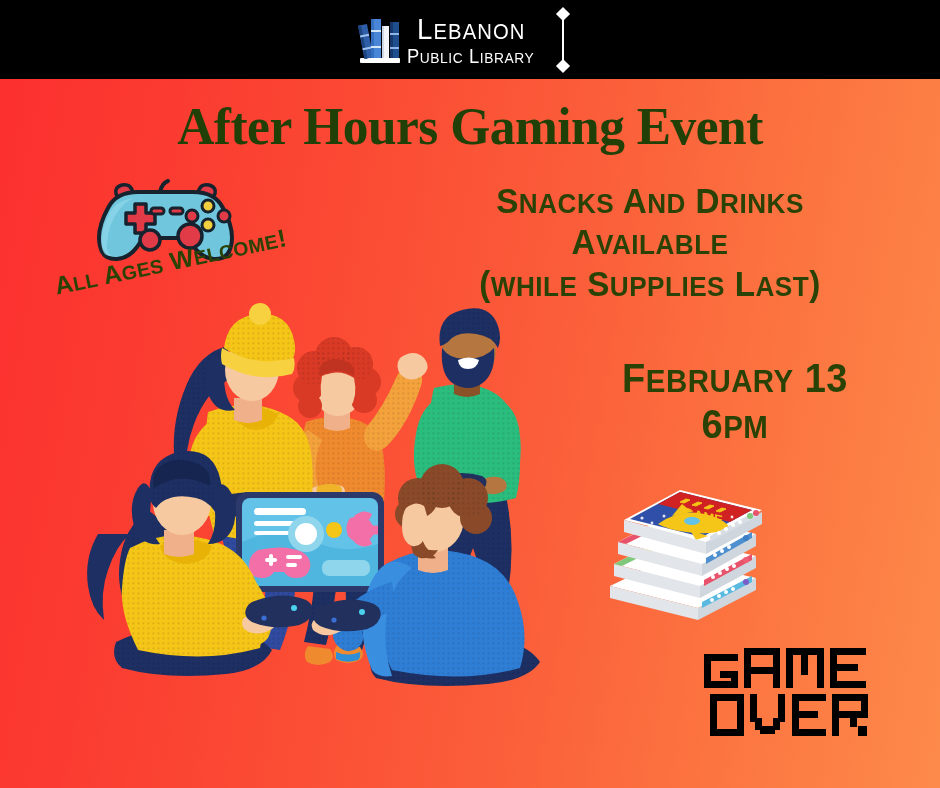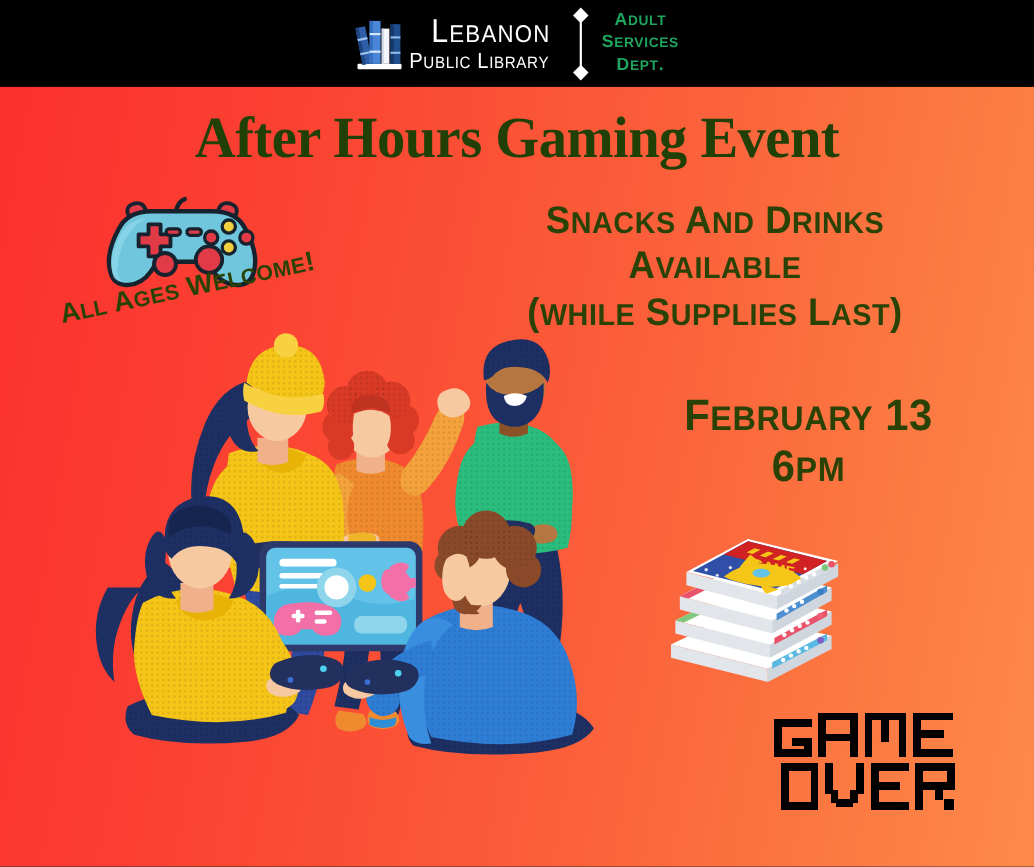--- a/index.html
+++ b/index.html
@@ -31,21 +31,21 @@
   }
   .logo-group {
     display: flex;
     align-items: center;
     gap: 0px;
   }
   .books-icon { width: 44px; height: 52px; display: block; }
   .logo-words {
     display: flex;
     flex-direction: column;
-    align-items: flex-end;
+    align-items: center;
     margin-left: 5px;
     line-height: 1;
   }
   .logo-lebanon {
     color: #ffffff;
     font-family: "Liberation Sans Narrow", "Liberation Sans", sans-serif;
     font-size: 30px;
     font-weight: 400;
     letter-spacing: 1.2px;
     transform: scaleX(0.92);
@@ -216,25 +216,20 @@
         <div class="logo-lebanon">L<span class="smallcap">E</span><span class="smallcap">B</span><span class="smallcap">A</span><span class="smallcap">N</span><span class="smallcap">O</span><span class="smallcap">N</span></div>
         <div class="logo-public">P<span class="smallcap">U</span><span class="smallcap">B</span><span class="smallcap">L</span><span class="smallcap">I</span><span class="smallcap">C</span> L<span class="smallcap">I</span><span class="smallcap">B</span><span class="smallcap">R</span><span class="smallcap">A</span><span class="smallcap">R</span><span class="smallcap">Y</span></div>
       </div>
 
       <div class="divider">
         <div class="dia top"></div>
         <div class="dline"></div>
         <div class="dia bot"></div>
       </div>
 
-      <div class="dept-text">
-        <div>A<span class="smallcap">D</span><span class="smallcap">U</span><span class="smallcap">L</span><span class="smallcap">T</span></div>
-        <div>S<span class="smallcap">E</span><span class="smallcap">R</span><span class="smallcap">V</span><span class="smallcap">I</span><span class="smallcap">C</span><span class="smallcap">E</span><span class="smallcap">S</span></div>
-        <div>D<span class="smallcap">E</span><span class="smallcap">P</span><span class="smallcap">T</span>.</div>
-      </div>
 
     </div>
   </div>
 
   <div class="main-title">After Hours Gaming Event</div>
 
   <span class="controller">
     <svg viewBox="0 0 155 105" xmlns="http://www.w3.org/2000/svg">
 
       <path d="M72 24 q2 -9 8 -11" stroke="#16232e" stroke-width="4" fill="none" stroke-linecap="round"></path>

